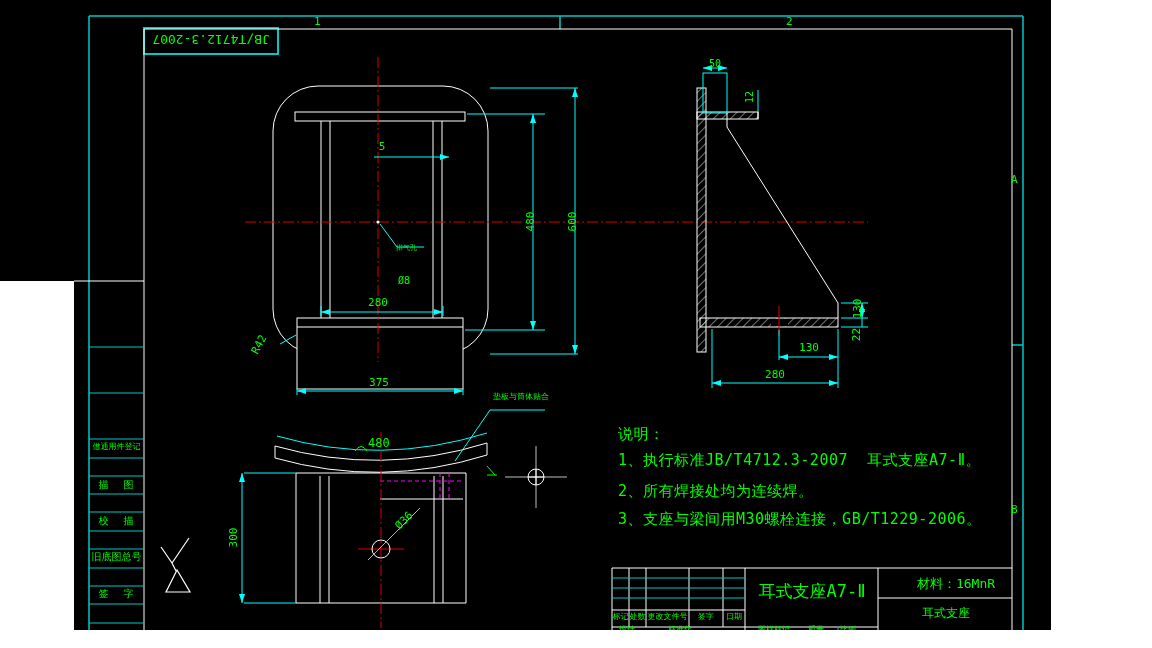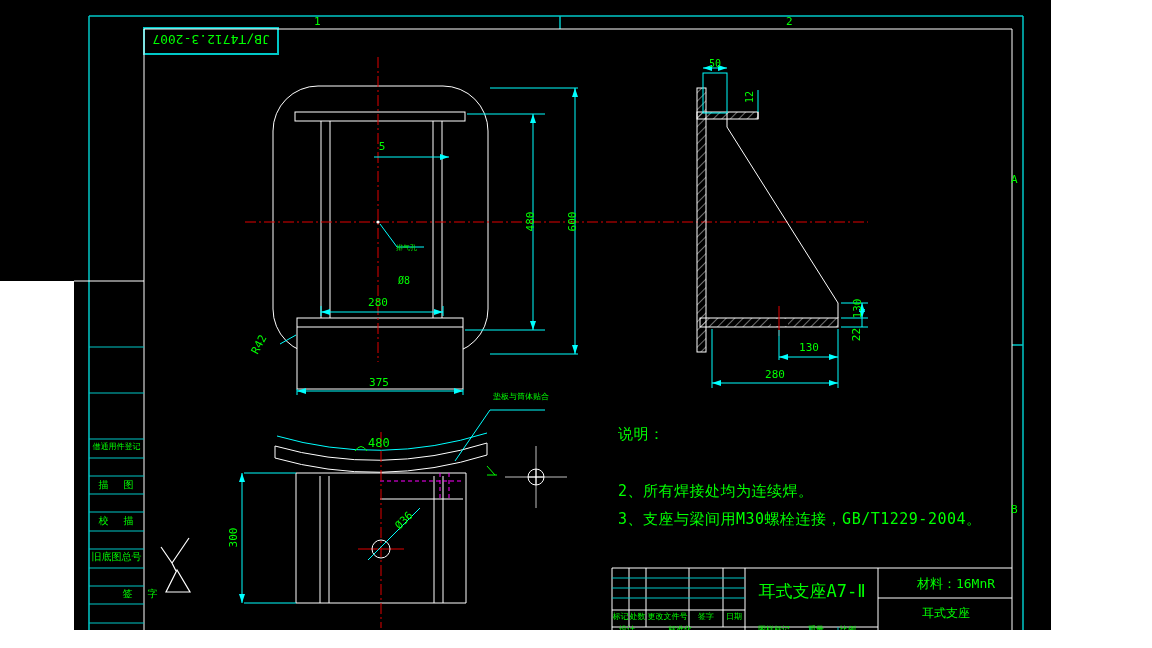--- a/index.html
+++ b/index.html
@@ -128,21 +128,21 @@
     <div class="t dim" style="left:712px;top:16px;">2</div>
     <div class="t dim" style="left:937px;top:174px;">A</div>
     <div class="t dim" style="left:937px;top:504px;">B</div>
 
     <div class="t c rot180" style="left:70px;top:33px;width:134px;font-size:13px;">JB/T4712.3-2007</div>
 
     <div class="t side c" style="left:15px;top:443px;width:55px;font-size:8px;letter-spacing:0;">借通用件登记</div>
     <div class="t side c" style="left:15px;top:480px;width:55px;">描  图</div>
     <div class="t side c" style="left:15px;top:516px;width:55px;">校  描</div>
     <div class="t side c" style="left:15px;top:552px;width:55px;letter-spacing:0;">旧底图总号</div>
-    <div class="t side c" style="left:15px;top:589px;width:55px;padding-left:24px;">签  字</div>
+    <div class="t side c" style="left:15px;top:589px;width:55px;">签  字</div>
 
     <div class="t dim c" style="left:296px;top:141px;width:24px;">5</div>
     <div class="t dim c rot90" style="left:440px;top:216px;width:32px;">480</div>
     <div class="t dim c rot90" style="left:482px;top:216px;width:32px;">600</div>
     <div class="t dim c" style="left:284px;top:297px;width:40px;">280</div>
     <div class="t dim c" style="left:285px;top:377px;width:40px;">375</div>
     <div class="t dim c rot60" style="left:170px;top:339px;width:30px;">R42</div>
     <div class="t" style="left:324px;top:229px;font-size:10px;margin-top:47px;">Ø8</div>
     <div class="t micro" style="left:322px;top:245px;">排气孔</div>
 
@@ -152,22 +152,23 @@
     <div class="t dim c" style="left:679px;top:369px;width:44px;">280</div>
     <div class="t dim c rot90" style="left:766px;top:303px;width:34px;">130</div>
     <div class="t dim c rot90" style="left:770px;top:329px;width:24px;">22</div>
 
     <div class="t" style="left:294px;top:437px;font-size:12px;">480</div>
     <div class="t tiny" style="left:419px;top:393px;">垫板与筒体贴合</div>
     <div class="t dim c rot45" style="left:312px;top:515px;width:36px;">Ø36</div>
     <div class="t dim c rot90" style="left:142px;top:532px;width:34px;">300</div>
 
     <div class="t note" style="left:544px;top:427px;">说明：</div>
+    <div class="t note" style="left:544px;top:453px;">1、执行标准JB/T4712.3-2007  耳式支座A7-Ⅱ。</div>
     <div class="t note" style="left:544px;top:484px;">2、所有焊接处均为连续焊。</div>
-    <div class="t note" style="left:544px;top:512px;">3、支座与梁间用M30螺栓连接，GB/T1229-2004。</div>
+    <div class="t note" style="left:544px;top:512px;">3、支座与梁间用M30螺栓连接，GB/T1229-2006。</div>
 
     <div class="t c" style="left:674px;top:583px;width:128px;font-size:17px;">耳式支座A7-Ⅱ</div>
     <div class="t c" style="left:806px;top:577px;width:152px;font-size:13px;">材料：16MnR</div>
     <div class="t c" style="left:806px;top:607px;width:132px;font-size:12px;">耳式支座</div>
     <div class="t tiny c" style="left:538px;top:613px;width:17px;">标记</div>
     <div class="t tiny c" style="left:555px;top:613px;width:17px;">处数</div>
     <div class="t tiny c" style="left:572px;top:613px;width:43px;">更改文件号</div>
     <div class="t tiny c" style="left:615px;top:613px;width:34px;">签字</div>
     <div class="t tiny c" style="left:649px;top:613px;width:22px;">日期</div>
     <div class="t tiny c" style="left:541px;top:626px;width:24px;">设计</div>

